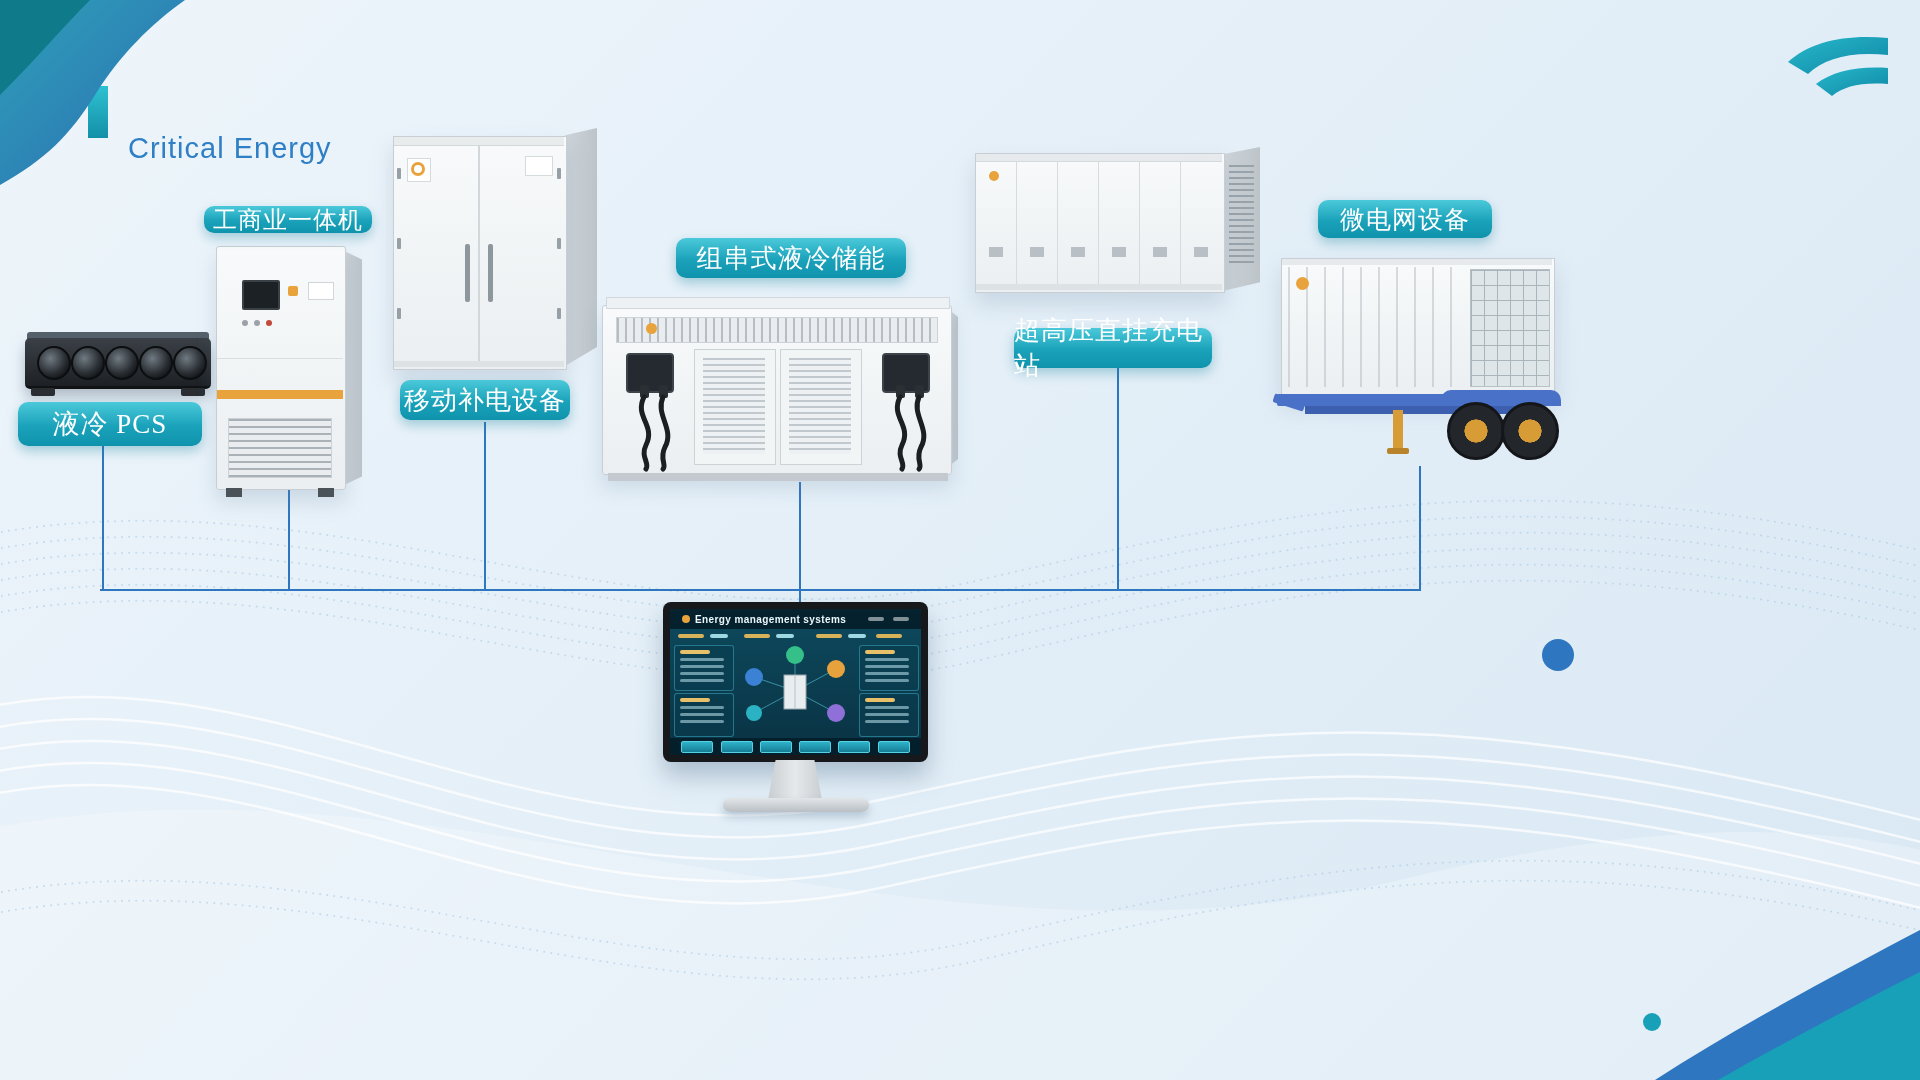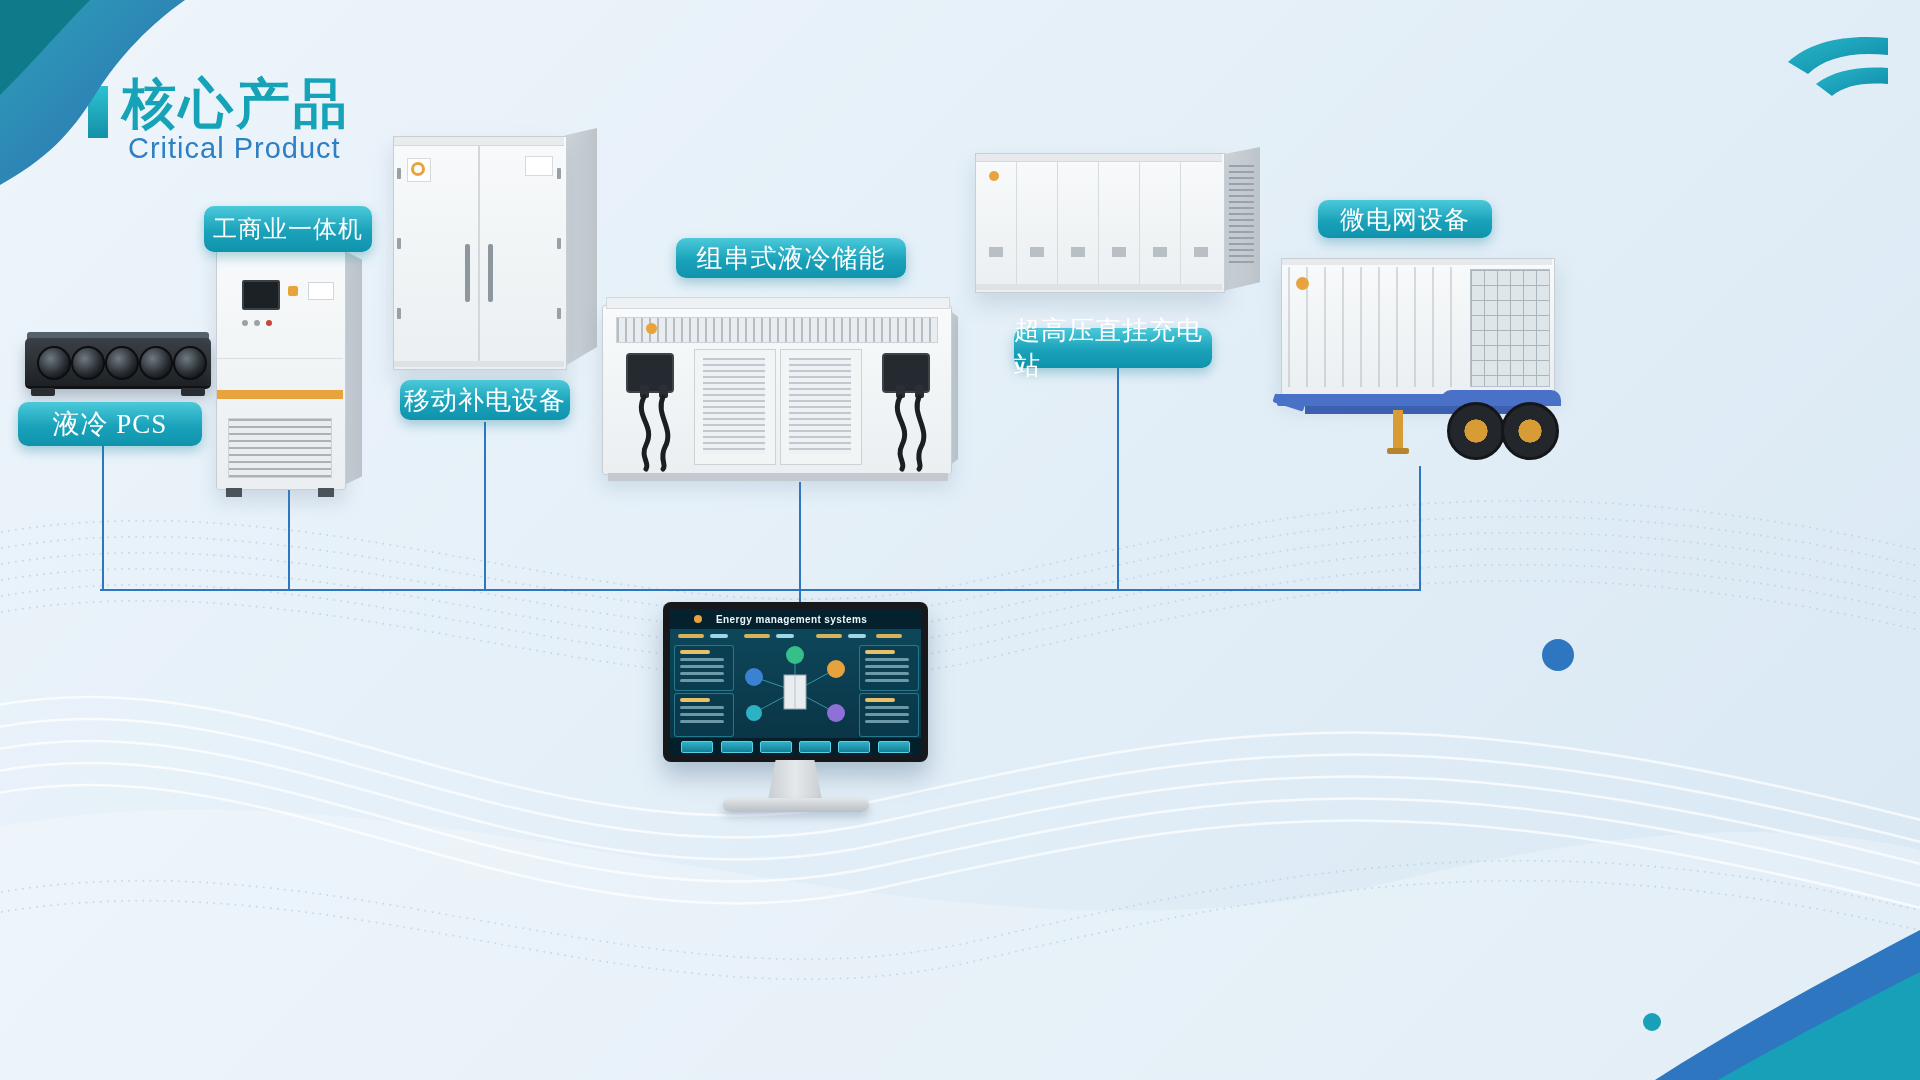--- a/index.html
+++ b/index.html
@@ -29,21 +29,21 @@
   .sideface{background:linear-gradient(90deg,#cfd5da,#bcc4ca);}
   .ventV{background:repeating-linear-gradient(90deg,#b6bdc3 0 2px,#e9edef 2px 8px);border:1px solid #ccd2d6;}
   .ventH{background:repeating-linear-gradient(180deg,#aab2b8 0 2px,#e9edf0 2px 7px);border:1px solid #ccd2d6;}
   .fan{position:absolute;width:30px;height:30px;border-radius:50%;border:2px solid #0c0e10;
     background:radial-gradient(circle at 38% 35%,#707a82,#2a2f34 55%,#14171a 78%);}
   .hinge{position:absolute;width:4px;height:11px;background:#98a0a7;border-radius:1px;}
   .wheel{position:absolute;width:52px;height:52px;border-radius:50%;border:3px solid #14161a;
     background:radial-gradient(circle,#d79c35 0 31%,#23262a 32% 100%);}
   
   .scr-header{position:absolute;left:0;top:0;right:0;height:20px;background:rgba(4,30,42,.92);
-    display:flex;align-items:center;gap:14px;padding:0 24px;box-sizing:border-box;}
+    display:flex;align-items:center;gap:5px;padding:0 12px;box-sizing:border-box;}
   .scr-title{font-size:10px;font-weight:bold;color:#eaf7fb;letter-spacing:.4px;white-space:nowrap;}
   .dot-orange{width:8px;height:8px;border-radius:50%;background:#e8a33d;flex:0 0 auto;}
   .scr-hbar{width:16px;height:4px;background:rgba(255,255,255,.5);border-radius:2px;margin-left:auto;}
   .scr-hbar + .scr-hbar{margin-left:4px;}
   .panel{position:absolute;width:58px;background:rgba(10,60,78,.55);
     border:1px solid rgba(64,180,205,.5);border-radius:3px;}
   .ptitle{display:block;width:30px;height:4px;background:#e8c06a;border-radius:2px;margin:4px 0 3px 5px;}
   .prow{display:block;width:44px;height:3px;background:rgba(190,230,240,.55);border-radius:2px;margin:4px 0 0 5px;}
   .scr-btnrow{position:absolute;left:0;right:0;bottom:0;height:17px;background:rgba(4,28,40,.85);
     display:flex;align-items:center;justify-content:space-evenly;padding:0 4px;}
@@ -89,22 +89,21 @@
 
   <svg class="decor" style="left:1600px;top:920px;width:320px;height:160px;z-index:1;" viewBox="0 0 320 160">
     <path d="M320 10 C 235 55, 140 105, 55 160 L320 160 Z" fill="#2e77c0"></path>
     <path d="M320 52 C 255 85, 185 122, 118 160 L320 160 Z" fill="#17a0b8"></path>
     <circle cx="52" cy="102" r="9" fill="#17a0b8"></circle>
   </svg>
 
   <div class="abs" style="left:1542px;top:639px;width:32px;height:32px;border-radius:50%;background:#2e77c0;z-index:1;"></div>
 
   <div class="title-bar"></div>
-  <div class="page-title">核心产品</div>
-  <div class="page-subtitle">Critical Product</div>
+  <div class="page-subtitle">Critical Energy</div>
 
   <svg class="decor" style="left:1778px;top:30px;width:120px;height:80px;z-index:1;" viewBox="0 0 120 80">
     <defs>
       <linearGradient id="gLogo" x1="0" y1="0" x2="1" y2="1">
         <stop offset="0" stop-color="#27b8cb"></stop>
           <stop offset="1" stop-color="#0f87a5"></stop>
       </linearGradient>
     </defs>
     <path d="M10 32 C 32 12, 66 4, 110 8 L110 25 C 74 21, 46 28, 30 44 Z" fill="url(#gLogo)"></path>
     <path d="M38 54 C 55 41, 80 36, 110 38 L110 54 C 84 52, 66 56, 54 66 Z" fill="url(#gLogo)"></path>
@@ -141,21 +140,21 @@
     <div class="abs" style="left:92px;top:36px;width:24px;height:16px;background:#fff;border:1px solid #d0d6da;"></div>
     <div class="abs" style="left:26px;top:74px;width:6px;height:6px;background:#9aa2a8;border-radius:50%;"></div>
     <div class="abs" style="left:38px;top:74px;width:6px;height:6px;background:#9aa2a8;border-radius:50%;"></div>
     <div class="abs" style="left:50px;top:74px;width:6px;height:6px;background:#c24a3a;border-radius:50%;"></div>
     <div class="abs" style="left:1px;top:112px;width:126px;height:1px;background:#d8dde0;"></div>
     <div class="abs" style="left:1px;top:144px;width:126px;height:9px;background:#e8a33d;"></div>
     <div class="abs ventH" style="left:12px;top:172px;width:102px;height:58px;"></div>
     <div class="abs" style="left:10px;top:242px;width:16px;height:9px;background:#4c5358;"></div>
     <div class="abs" style="left:102px;top:242px;width:16px;height:9px;background:#4c5358;"></div>
   </div>
-  <div class="pill" style="left:204px;top:206px;width:168px;height:46px;font-size:24px;">
+  <div class="pill" style="left:204px;top:206px;width:168px;height:27px;font-size:24px;">
       <span>工商业一体机</span>
     </div>
 
   <div class="product" style="left:393px;top:128px;width:204px;height:244px;">
     <div class="abs sideface" style="left:172px;top:0;width:32px;height:238px;clip-path:polygon(0 3%,100% 0,100% 92%,0 100%);"></div>
     <div class="abs whitebody" style="left:0;top:8px;width:172px;height:232px;"></div>
     <div class="abs" style="left:1px;top:9px;width:170px;height:8px;background:#e8eced;border-bottom:1px solid #d2d8db;"></div>
     <div class="abs" style="left:85px;top:17px;width:2px;height:222px;background:#d2d7db;"></div>
     <div class="abs" style="left:72px;top:116px;width:5px;height:58px;background:#8f979e;border-radius:2px;"></div>
     <div class="abs" style="left:95px;top:116px;width:5px;height:58px;background:#8f979e;border-radius:2px;"></div>

